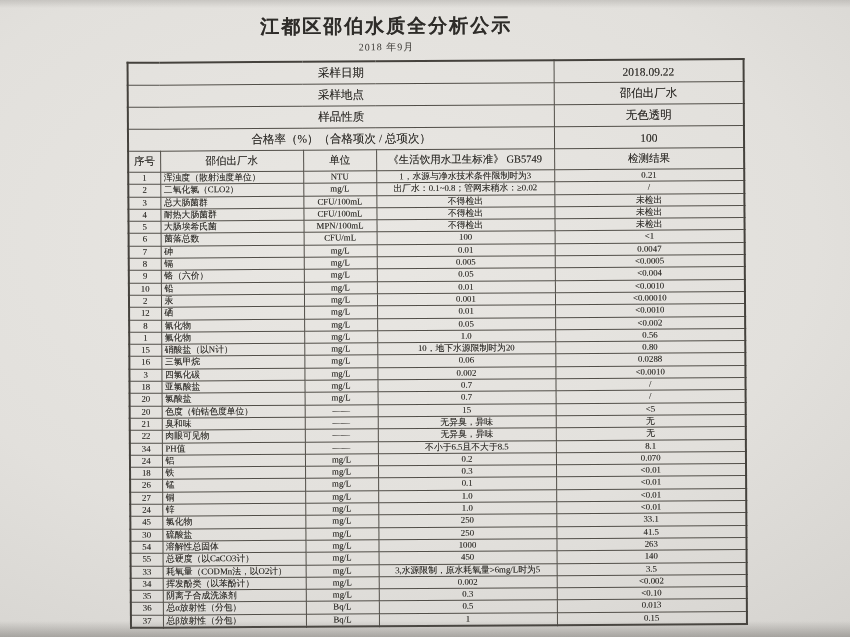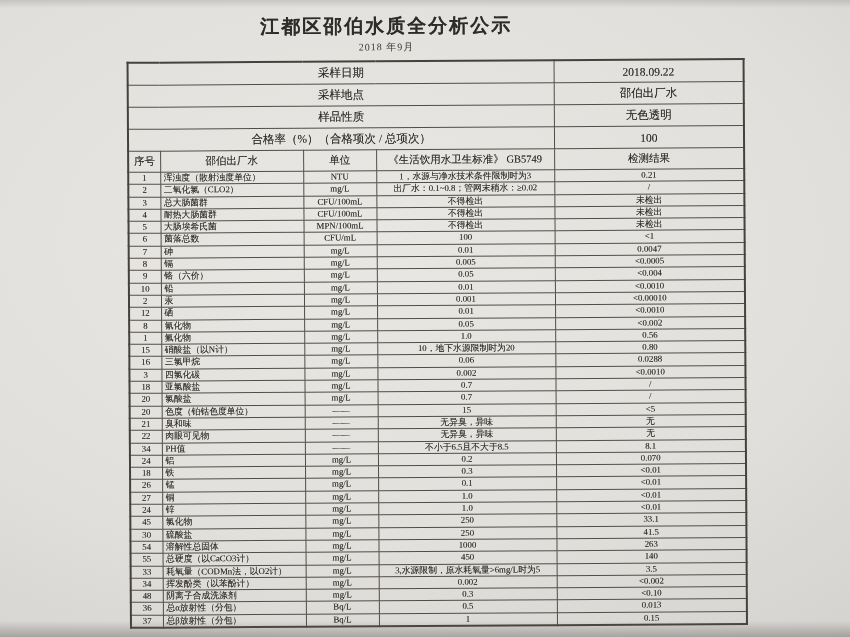--- a/index.html
+++ b/index.html
@@ -375,21 +375,21 @@
 
   <tr>
     <td>34</td>
     <td class="item">挥发酚类（以苯酚计）</td>
     <td>mg/L</td>
     <td>0.002</td>
     <td>&lt;0.002</td>
   </tr>
 
   <tr>
-    <td>48</td>
+    <td>35</td>
     <td class="item">阴离子合成洗涤剂</td>
     <td>mg/L</td>
     <td>0.3</td>
     <td>&lt;0.10</td>
   </tr>
 
   <tr>
     <td>36</td>
     <td class="item">总α放射性（分包）</td>
     <td>Bq/L</td>

